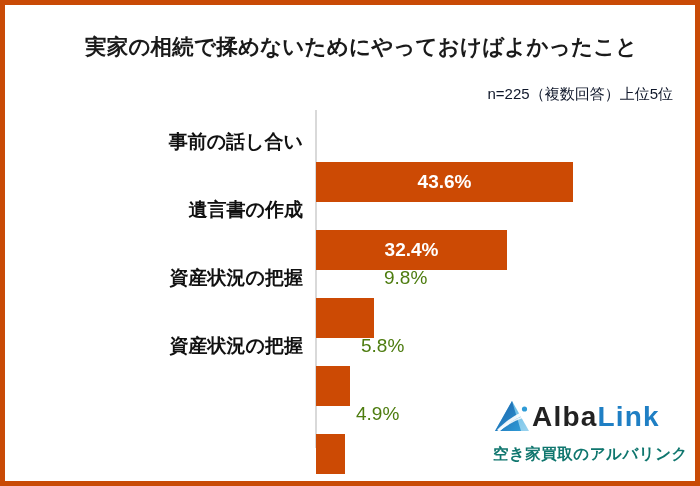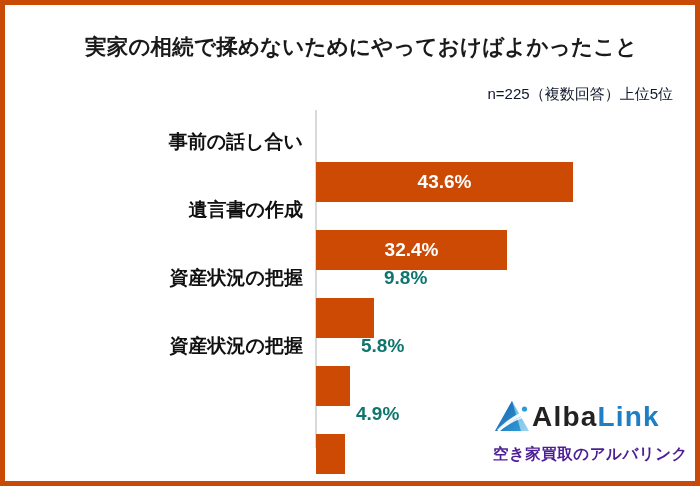--- a/index.html
+++ b/index.html
@@ -98,22 +98,22 @@
     font-size: 19px;
     font-weight: bold;
     color: #ffffff;
     white-space: nowrap;
   }
   .val-out {
     position: absolute;
     top: 50%;
     transform: translateY(-50%);
     font-size: 19px;
-    font-weight: bold;
-    color: #0f766e;
+    font-weight: normal;
+    color: #4d7c0f;
     white-space: nowrap;
   }
 
   
   .logo {
     position: absolute;
     left: 486px;
     top: 393px;
     width: 190px;
     height: 70px;
@@ -139,21 +139,21 @@
     line-height: 1;
     white-space: nowrap;
   }
   .logo-word .accent { color: #1f7fc4; }
   .logo-tag {
     position: absolute;
     left: 2px;
     top: 46px;
     font-size: 15.5px;
     font-weight: bold;
-    color: #4c1d95;
+    color: #0f766e;
     letter-spacing: 0.5px;
     white-space: nowrap;
   }
 </style>
 </head>
 <body>
 
 <div id="page">
   <div id="inner">
 

